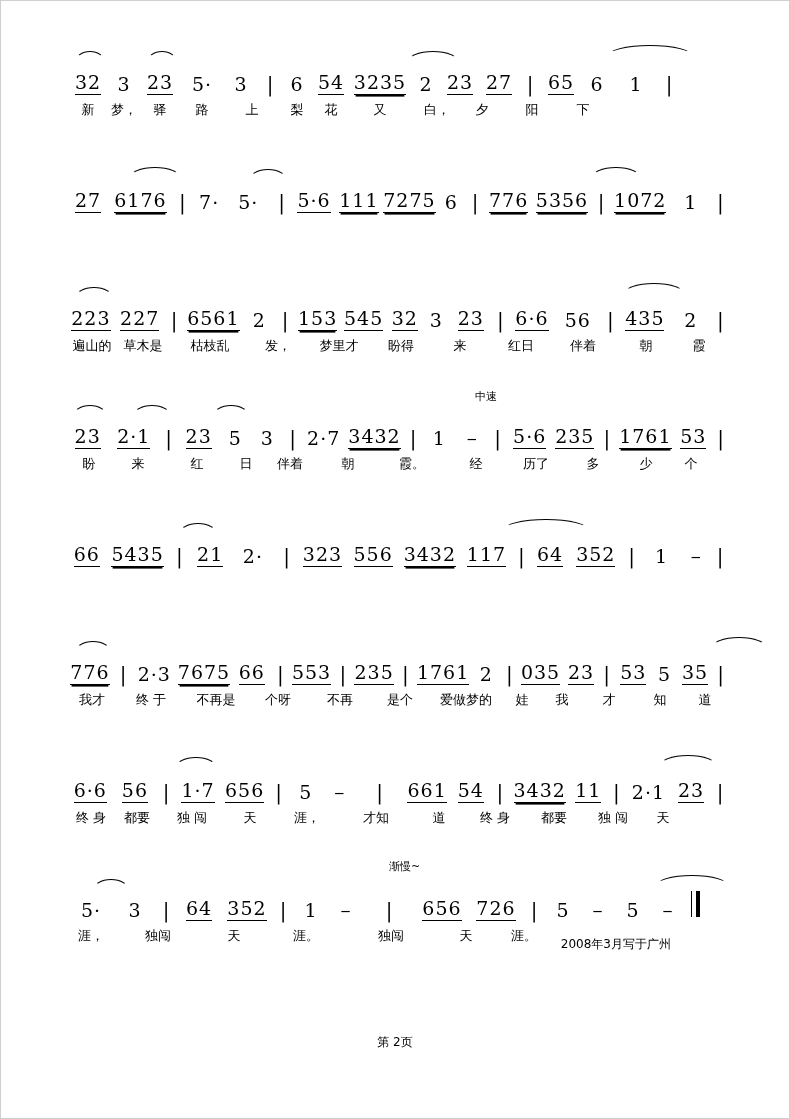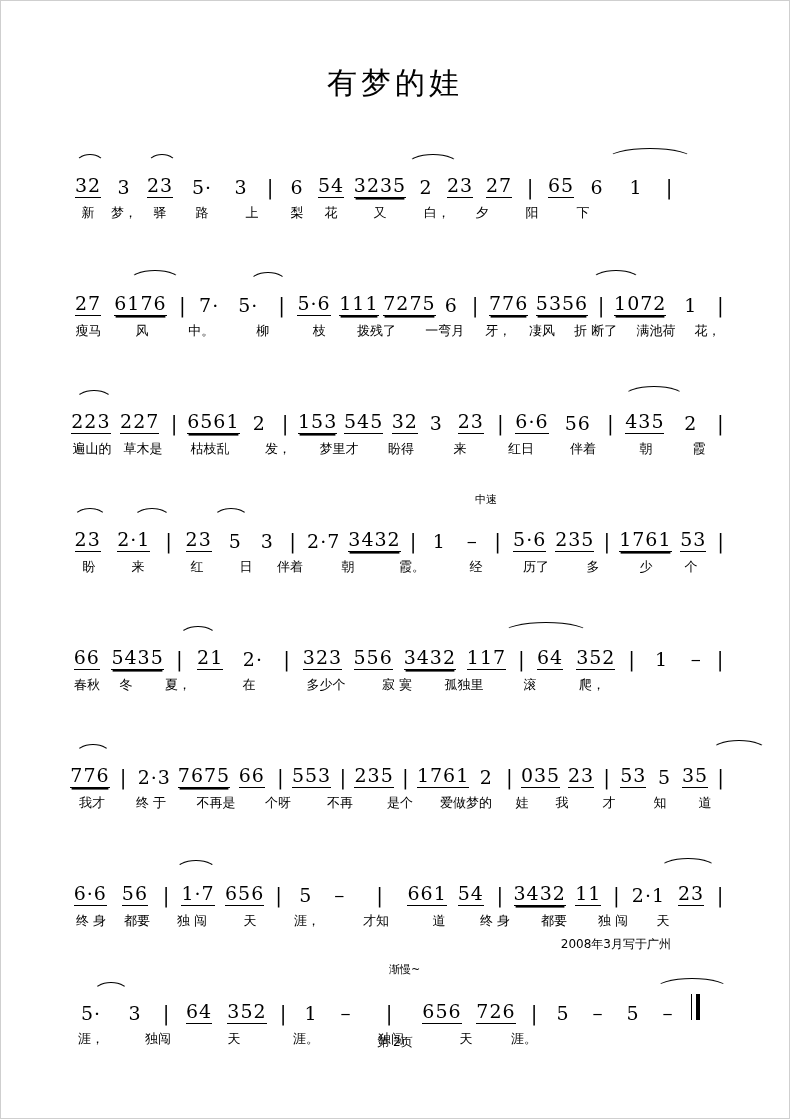--- a/index.html
+++ b/index.html
@@ -144,21 +144,20 @@
     border-right: 4px solid #000;
     height: 26px;
     width: 4px;
   }
 </style>
 </head>
 <body>
 
 <div class="page">
 
-  <div class="title">有梦的娃</div>
 
   <div class="score">
 
     <div class="system">
       <div class="notes-row">
         <div class="cell note" style="width:42px"><span class="u1">32</span></div>
         <div class="cell note" style="width:30px"><span>3</span></div>
         <div class="cell note" style="width:42px"><span class="u1">23</span></div>
         <div class="cell note" style="width:42px"><span>5·</span></div>
         <div class="cell note" style="width:36px"><span>3</span></div>
@@ -211,34 +210,20 @@
         <div class="cell note" style="width:50px"><span class="u2">776</span></div>
         <div class="cell note" style="width:62px"><span class="u2">5356</span></div>
         <div class="cell bar" style="width:20px">|</div>
         <div class="cell note" style="width:62px"><span class="u2">1072</span></div>
         <div class="cell note" style="width:44px"><span>1</span></div>
         <div class="cell bar" style="width:18px">|</div>
         <span class="slur" style="left:62px; top:0px; width:50px;"></span>
         <span class="slur" style="left:182px; top:2px; width:36px;"></span>
         <span class="slur" style="left:524px; top:0px; width:48px;"></span>
       </div>
-      <div class="lyr-row">
-        <div class="cell lyr" style="width:44px">瘦马</div>
-        <div class="cell lyr" style="width:66px">风</div>
-        <div class="cell lyr" style="width:56px">中。</div>
-        <div class="cell lyr" style="width:70px">柳</div>
-        <div class="cell lyr" style="width:46px">枝</div>
-        <div class="cell lyr" style="width:72px">拨残了</div>
-        <div class="cell lyr" style="width:68px">一弯月</div>
-        <div class="cell lyr" style="width:42px">牙，</div>
-        <div class="cell lyr" style="width:48px">凄风</div>
-        <div class="cell lyr" style="width:62px">折 断了</div>
-        <div class="cell lyr" style="width:62px">满池荷</div>
-        <div class="cell lyr" style="width:44px">花，</div>
-      </div>
     </div>
 
     <div class="system">
       <div class="notes-row">
         <div class="cell note" style="width:50px"><span class="u1">223</span></div>
         <div class="cell note" style="width:52px"><span class="u1">227</span></div>
         <div class="cell bar" style="width:20px">|</div>
         <div class="cell note" style="width:62px"><span class="u2">6561</span></div>
         <div class="cell note" style="width:34px"><span>2</span></div>
         <div class="cell bar" style="width:20px">|</div>
@@ -329,31 +314,20 @@
         <div class="cell bar" style="width:18px">|</div>
         <div class="cell note" style="width:40px"><span class="u1">64</span></div>
         <div class="cell note" style="width:52px"><span class="u1">352</span></div>
         <div class="cell bar" style="width:20px">|</div>
         <div class="cell note" style="width:40px"><span>1</span></div>
         <div class="cell note" style="width:30px"><span>－</span></div>
         <div class="cell bar" style="width:18px">|</div>
         <span class="slur" style="left:112px; top:2px; width:36px;"></span>
         <span class="slur" style="left:436px; top:-2px; width:84px;"></span>
       </div>
-      <div class="lyr-row">
-        <div class="cell lyr" style="width:40px">春秋</div>
-        <div class="cell lyr" style="width:38px">冬</div>
-        <div class="cell lyr" style="width:66px">夏，</div>
-        <div class="cell lyr" style="width:76px">在</div>
-        <div class="cell lyr" style="width:78px">多少个</div>
-        <div class="cell lyr" style="width:64px">寂 寞</div>
-        <div class="cell lyr" style="width:70px">孤独里</div>
-        <div class="cell lyr" style="width:62px">滚</div>
-        <div class="cell lyr" style="width:62px">爬，</div>
-      </div>
     </div>
 
     <div class="system">
       <div class="notes-row">
         <div class="cell note" style="width:50px"><span class="u2">776</span></div>
         <div class="cell bar" style="width:22px">|</div>
         <div class="cell note" style="width:46px"><span>2·3</span></div>
         <div class="cell note" style="width:62px"><span class="u2">7675</span></div>
         <div class="cell note" style="width:42px"><span class="u1">66</span></div>
         <div class="cell bar" style="width:20px">|</div>

